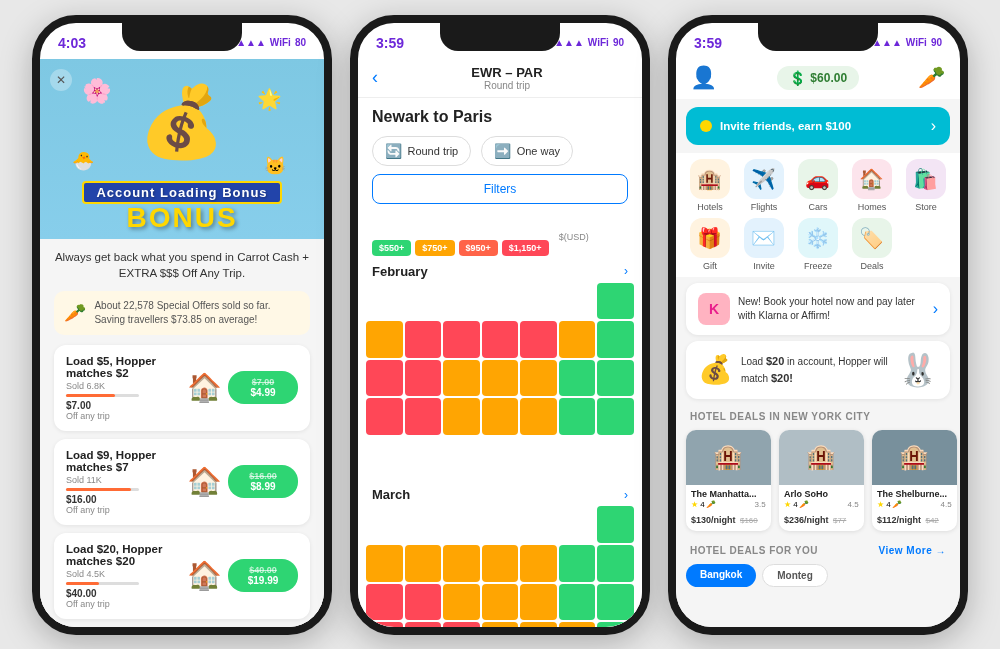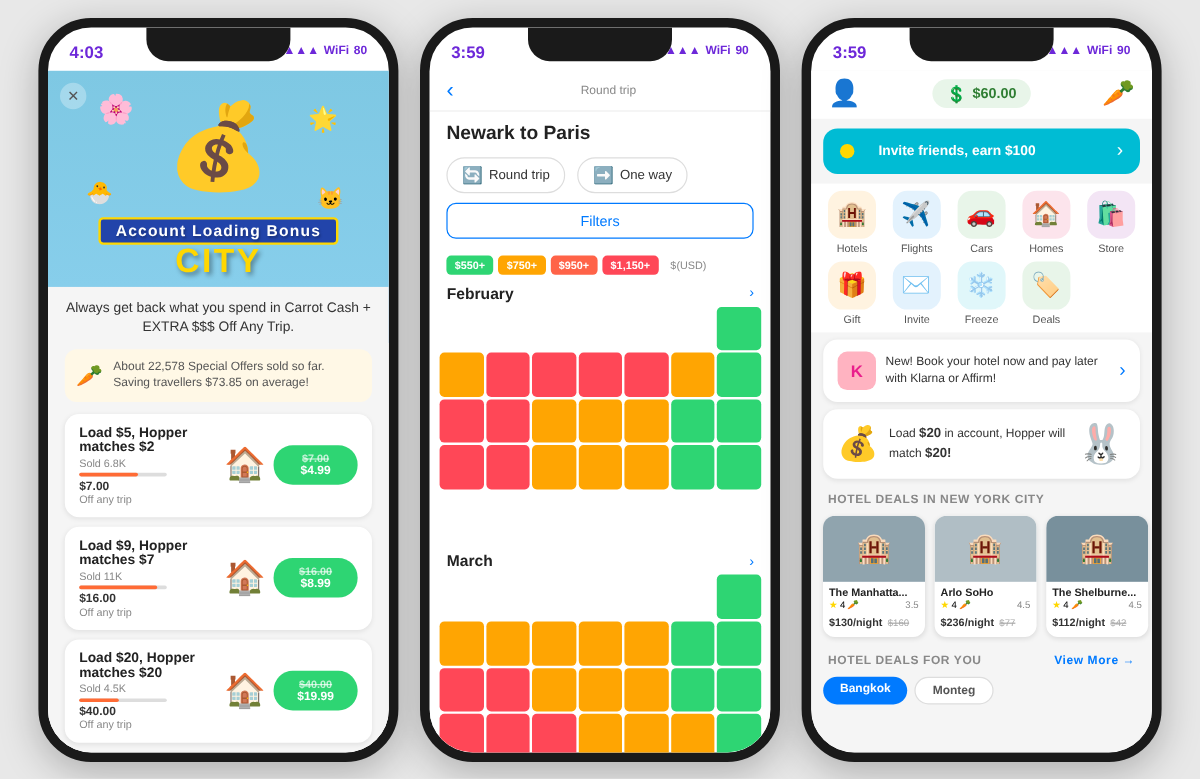--- a/index.html
+++ b/index.html
@@ -315,21 +315,21 @@
 
     .invite-banner {
       background: #00bcd4;
       margin: 8px 10px;
       border-radius: 12px;
       padding: 10px 14px;
       display: flex;
       align-items: center;
       justify-content: space-between;
     }
-    .invite-left { display: flex; align-items: flex-end; gap: 20px; }
+    .invite-left { display: flex; align-items: flex-end; gap: 8px; }
     .invite-dot { width: 12px; height: 12px; background: #ffd700; border-radius: 50%; }
     .invite-text { font-size: 11.5px; font-weight: 700; color: #fff; }
     .invite-arrow { color: #fff; font-size: 16px; }
 
     .categories-grid {
       display: grid;
       grid-template-columns: repeat(5, 1fr);
       gap: 6px;
       padding: 6px 10px;
       background: #fff;
@@ -469,21 +469,21 @@
 
       <div class="treasure-img">
         <span style="font-size:70px; position:relative; z-index:2;">💰</span>
         <span style="position:absolute;top:10px;left:30px;font-size:24px;">🌸</span>
         <span style="position:absolute;top:20px;right:30px;font-size:20px;">🌟</span>
         <span style="position:absolute;bottom:5px;left:20px;font-size:18px;">🐣</span>
         <span style="position:absolute;bottom:0px;right:25px;font-size:18px;">🐱</span>
       </div>
       <div class="bonus-title-wrapper">
         <span class="account-loading-text">Account Loading Bonus</span>
-        <span class="bonus-text">CITY</span>
+        <span class="bonus-text">BONUS</span>
       </div>
     </div>
 
     <div class="bonus-body">
       <p class="bonus-subtitle">Always get back what you spend in Carrot Cash + EXTRA $$$ Off Any Trip.</p>
 
       <div class="info-box">
         <span class="info-icon">🥕</span>
         <span class="info-text">About 22,578 Special Offers sold so far. Saving travellers $73.85 on average!</span>
       </div>
@@ -556,41 +556,42 @@
       <span>▲</span>
       <span>▲▲▲</span>
       <span>WiFi</span>
       <span>90</span>
     </div>
   </div>
   <div class="phone-content">
     <div class="nav-header">
       <span class="back-arrow">‹</span>
       <div class="nav-title">
+        <div class="nav-title-main">EWR – PAR</div>
         <div class="nav-title-sub">Round trip</div>
       </div>
     </div>
 
     <div class="flight-route-title">Newark to Paris</div>
 
     <div class="trip-type-row">
       <div class="trip-type-btn">
         <span class="icon">🔄</span>
         <span>Round trip</span>
       </div>
       <div class="trip-type-btn">
         <span class="icon">➡️</span>
         <span>One way</span>
       </div>
     </div>
 
     <div class="filters-btn">Filters</div>
 
     <div class="price-legend">
-      <div id="price-badges" style="display:flex;gap:4px;">
+      <div id="price-badges" style="display:flex;gap:4px;margin-top:22px;">
           <span class="price-badge" style="background: rgb(46, 213, 115);">$550+</span>
           <span class="price-badge" style="background: rgb(255, 165, 2);">$750+</span>
           <span class="price-badge" style="background: rgb(255, 99, 72);">$950+</span>
           <span class="price-badge" style="background: rgb(255, 71, 87);">$1,150+</span>
         </div>
       <span class="price-usd">$(USD)</span>
     </div>
 
     <div class="cal-scroll">
       <div id="cal-container">

